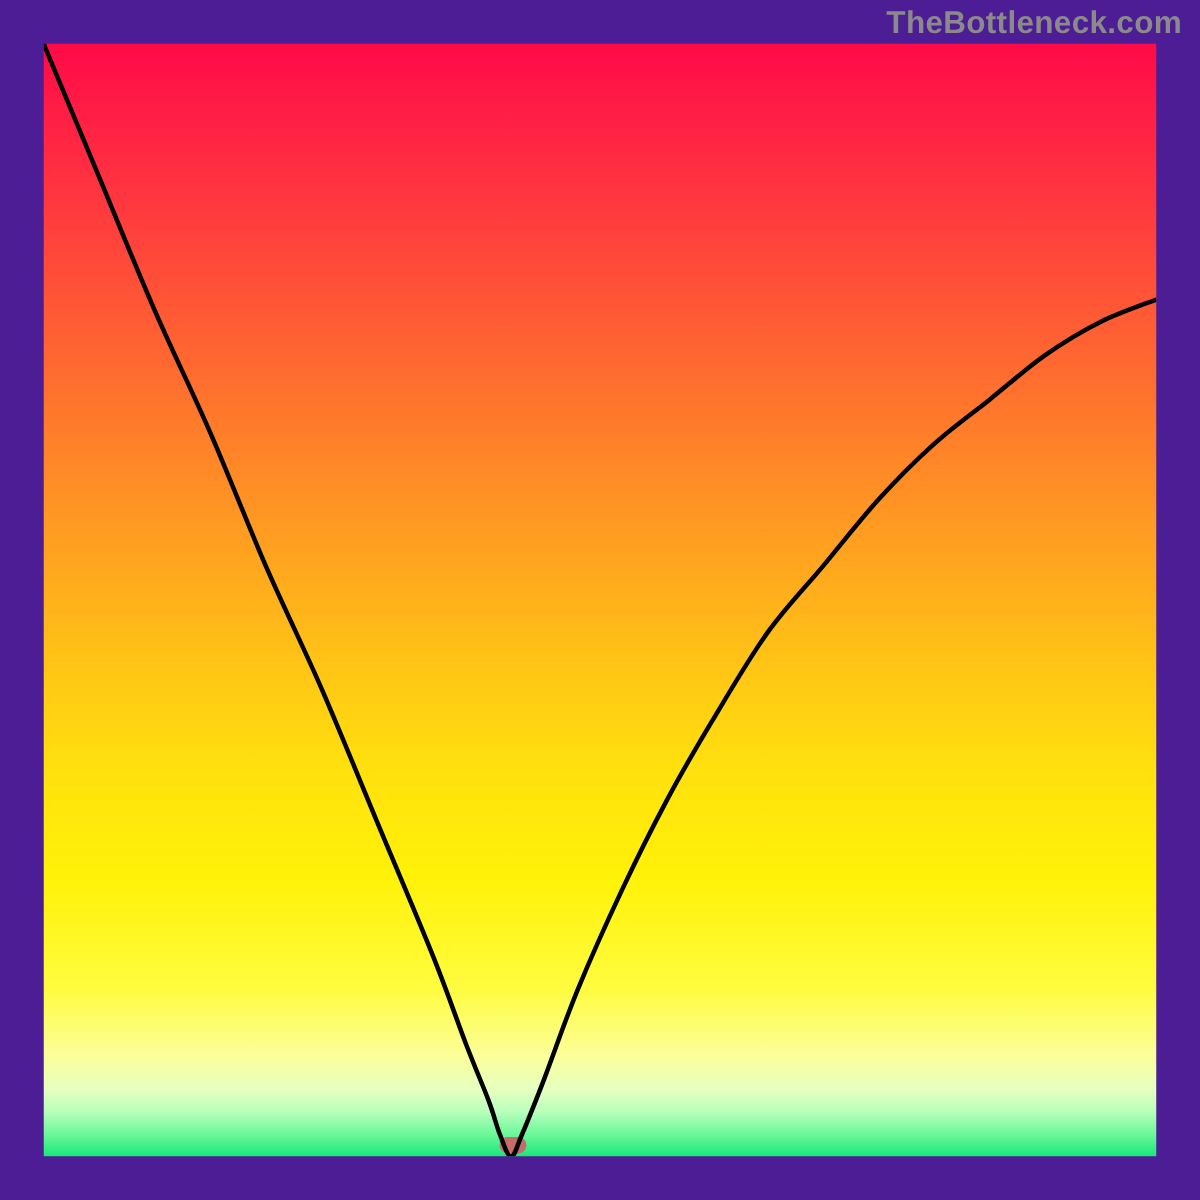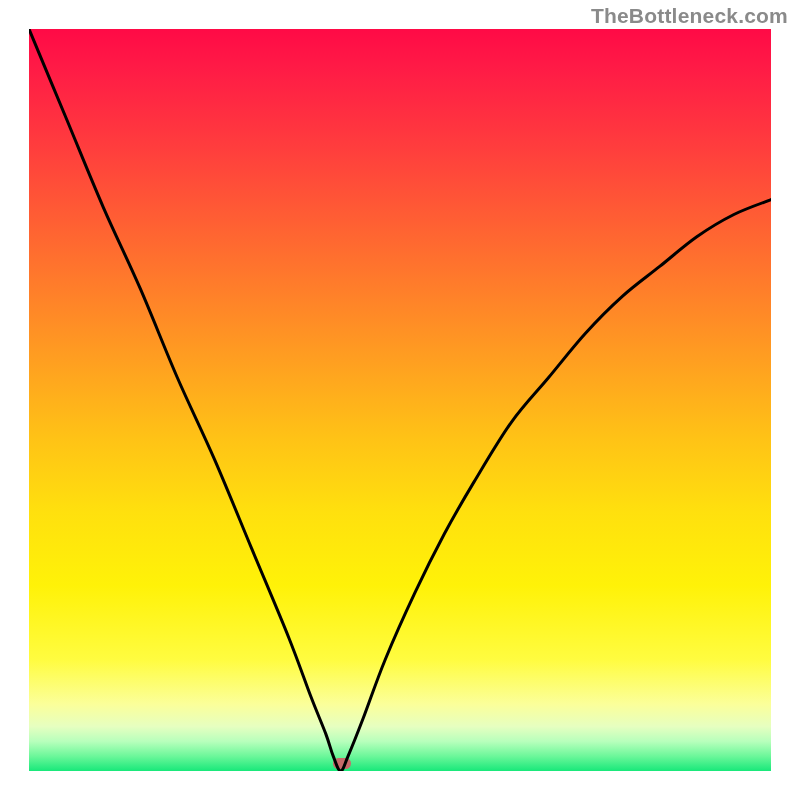--- a/index.html
+++ b/index.html
@@ -9,21 +9,21 @@
     height: 800px;
     background: #000;
     overflow: hidden;
   }
   .frame {
     position: absolute;
     top: 0;
     left: 0;
     width: 800px;
     height: 800px;
-    background: #ffffff;
+    background: #4c1d95;
   }
   .plot {
     position: absolute;
     top: 29px;
     left: 29px;
     width: 742px;
     height: 742px;
     overflow: hidden;
   }
   .gradient {

